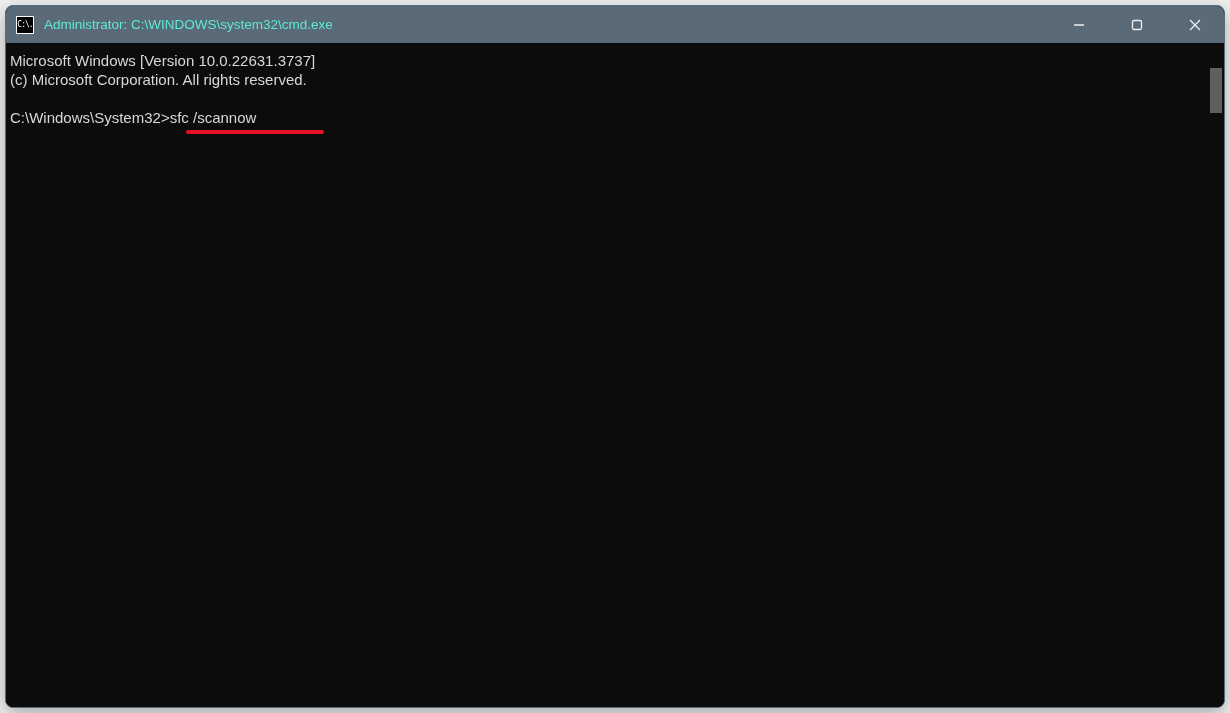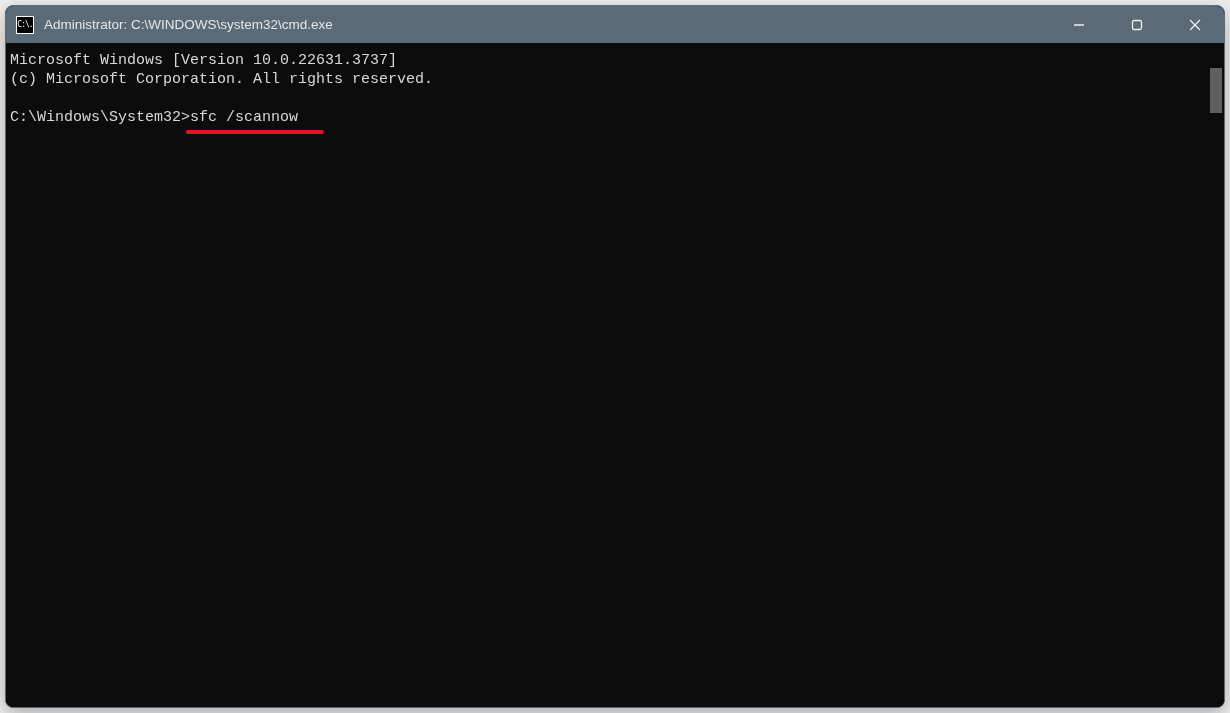--- a/index.html
+++ b/index.html
@@ -39,21 +39,21 @@
       display: flex;
       align-items: center;
       justify-content: center;
       font-size: 8px;
       color: #fff;
       font-family: monospace;
       margin-right: 10px;
       letter-spacing: -1px;
     }
     .titlebar-text {
-      color: #e5e5e5;
+      color: #5eead4;
       font-size: 13.5px;
       flex: 1;
     }
     .window-controls {
       display: flex;
       height: 100%;
     }
     .control-btn {
       width: 58px;
       height: 100%;
@@ -73,21 +73,21 @@
     .terminal-wrap {
       flex: 1;
       display: flex;
       position: relative;
       overflow: hidden;
     }
     .terminal {
       flex: 1;
       background: #0c0c0c;
       color: #d8d8d8;
-      font-family: Liberation Mono, monospace;
+      font-family: Liberation Sans, sans-serif;
       font-size: 15px;
       line-height: 19px;
       padding: 8px 0 0 4px;
       white-space: pre;
       position: relative;
       overflow: hidden;
     }
     .prompt-line {
       display: inline;
     }

